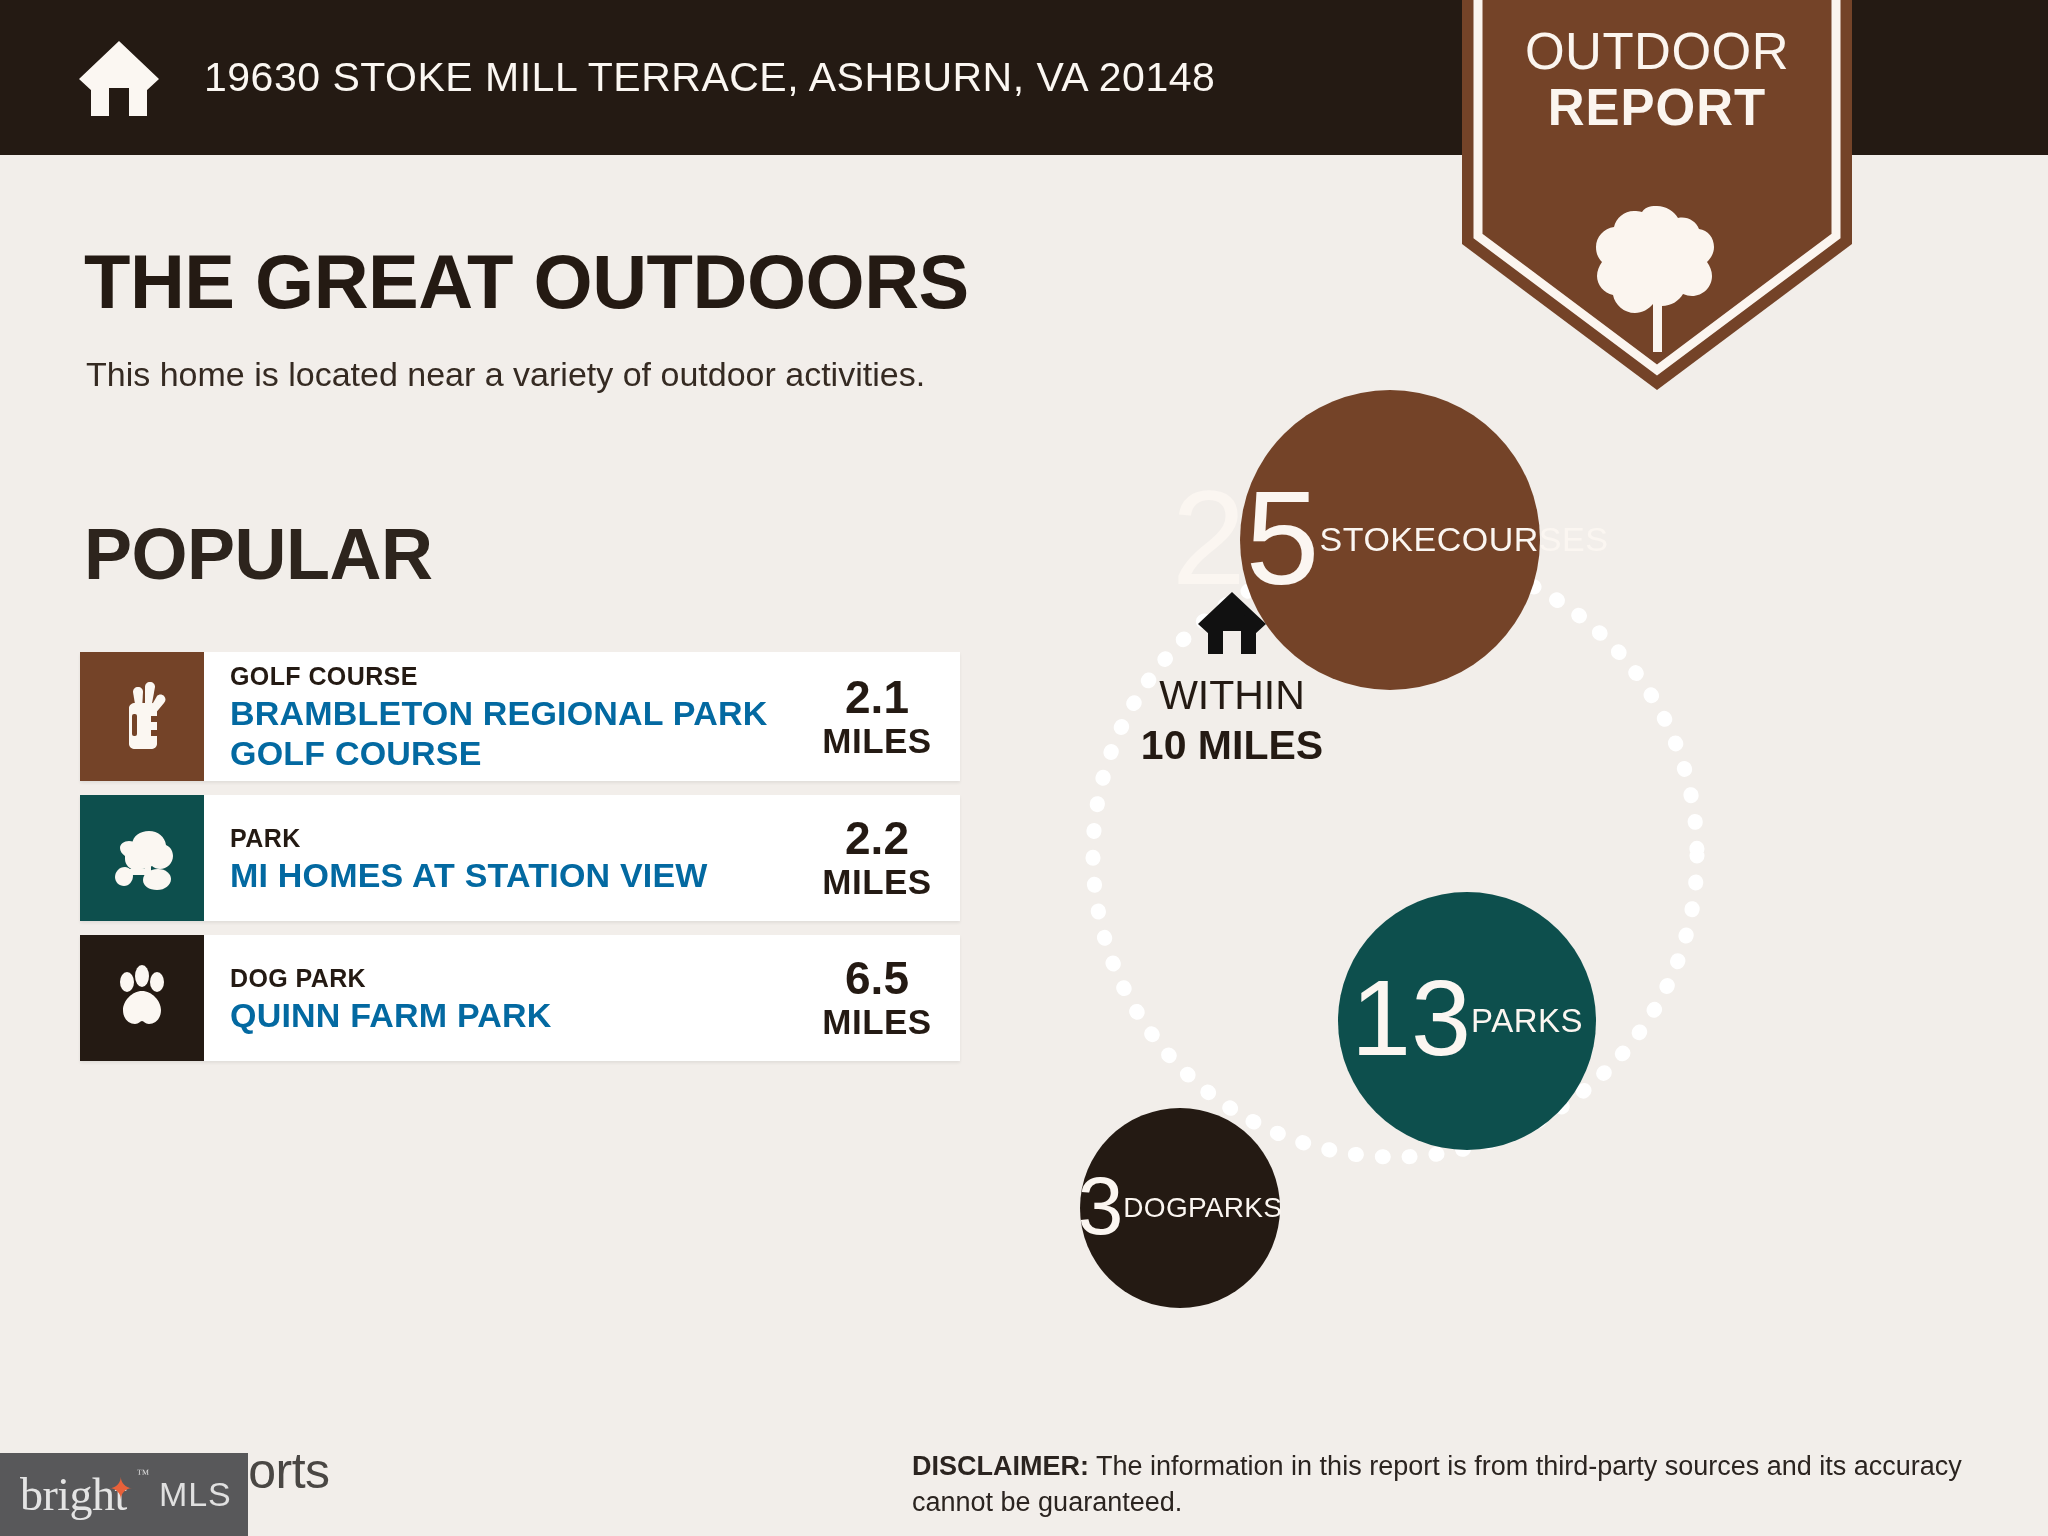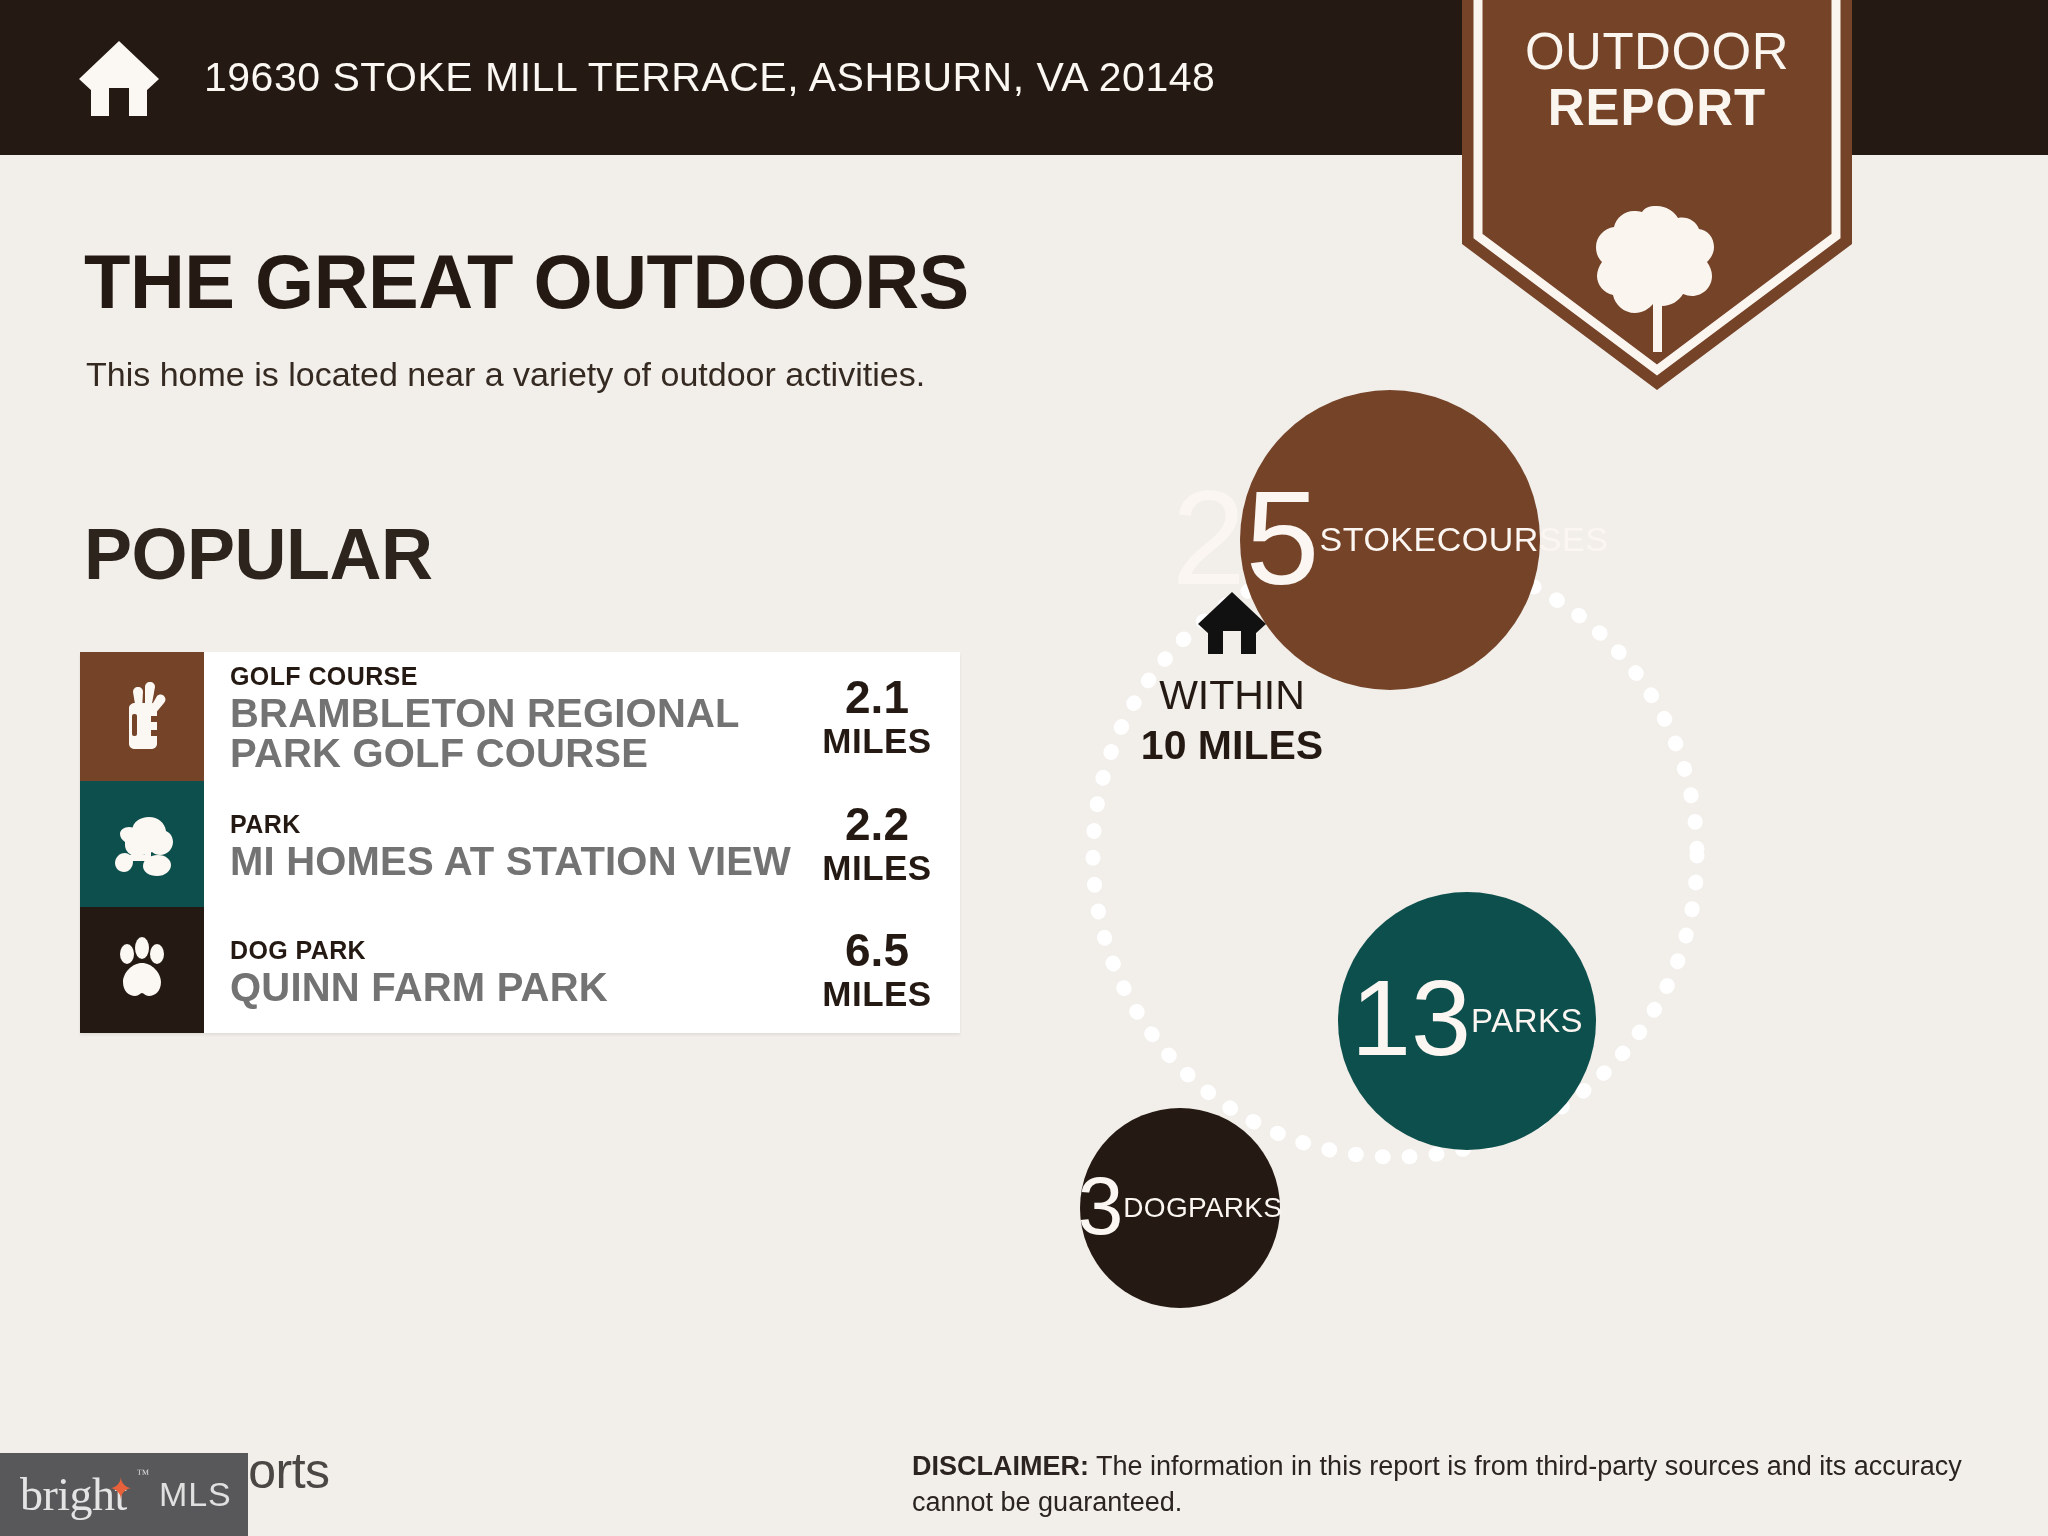--- a/index.html
+++ b/index.html
@@ -74,39 +74,40 @@
   }
 
   
   #popular-list {
     position: absolute; left: 80px; top: 652px;
     width: 880px;
   }
   .poi-row {
     display: flex; align-items: stretch;
     background: #ffffff;
+    margin-bottom: 14px;
     box-shadow: 0 2px 3px rgba(0,0,0,0.07);
     min-height: 126px;
   }
   .poi-icon {
     flex: none; width: 124px;
     display: flex; align-items: center; justify-content: center;
   }
   .poi-icon svg { width: 62px; height: 70px; }
   .poi-body {
     flex: 1; display: flex; align-items: center;
     padding: 8px 0 8px 26px;
   }
   .poi-text { flex: 1; }
   .poi-cat {
     font-size: 25px; font-weight: 700; color: #241a13;
     letter-spacing: 0.4px; line-height: 33px;
   }
   .poi-name {
-    font-size: 40px; font-weight: 700; color: #737373;
+    font-size: 34px; font-weight: 700; color: #0369a1;
     letter-spacing: 0.2px; line-height: 40px;
   }
   .poi-dist {
     flex: none; width: 150px; text-align: center;
     padding-right: 16px;
   }
   .poi-dist .num {
     font-size: 46px; font-weight: 700; color: #241a13;
     line-height: 48px;
   }

